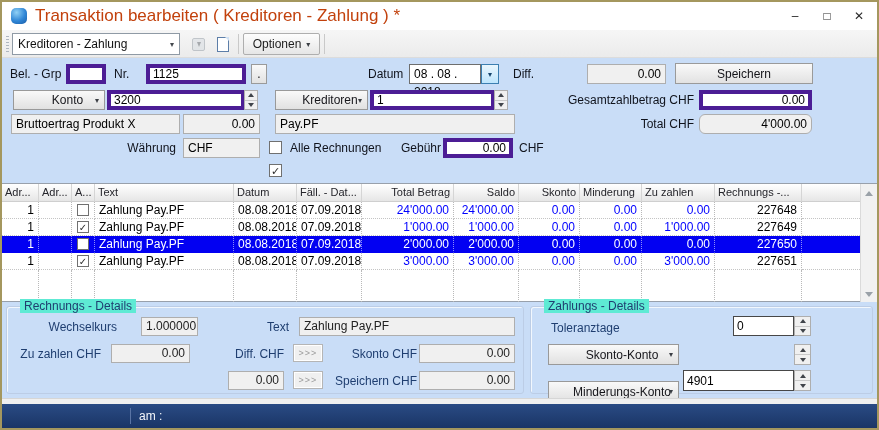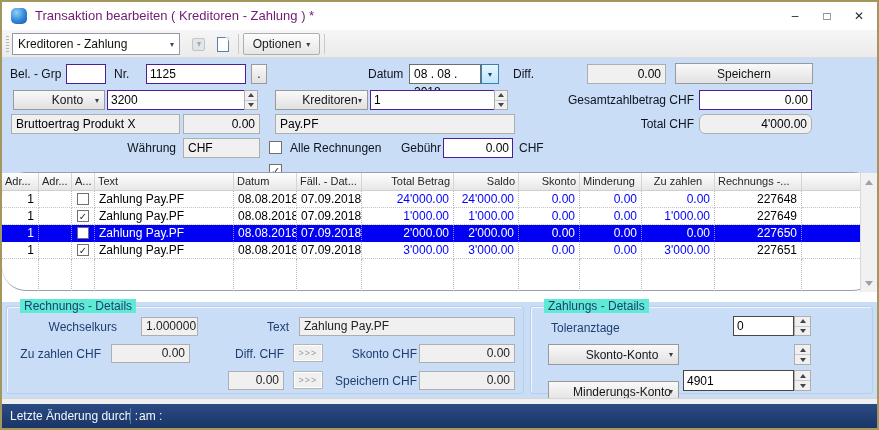--- a/index.html
+++ b/index.html
@@ -2,60 +2,60 @@
 <html><head>
 <meta charset="utf-8">
 <style>
 *{margin:0;padding:0;box-sizing:border-box;font-family:"Liberation Sans",sans-serif;}
 html,body{width:879px;height:430px;background:#fff;overflow:hidden;}
 .window{position:relative;width:879px;height:430px;border:2px solid #a4975e;background:#fff;overflow:hidden;}
 
 .titlebar{position:absolute;left:0;top:0;width:875px;height:28px;background:#fff;}
 .app-icon{position:absolute;left:9px;top:6px;width:16px;height:16px;border-radius:5px;
   background:radial-gradient(circle at 35% 28%,#8fd0f5,#2f86d6 55%,#1a5ca6);}
-.title-text{position:absolute;left:33px;top:0;line-height:28px;font-size:13px;color:#701a75;white-space:nowrap;}
+.title-text{position:absolute;left:33px;top:0;line-height:28px;font-size:17px;color:#c2410c;white-space:nowrap;}
 .win-controls{position:absolute;right:2px;top:0;height:28px;display:flex;}
 .win-btn{width:32px;height:28px;display:flex;align-items:center;justify-content:center;font-size:12px;color:#2a2a2a;cursor:default;}
 
 .toolbar{position:absolute;left:0;top:28px;width:875px;height:28px;background:linear-gradient(#f6f6f6,#ebebeb);border-bottom:1px solid #dcdcdc;}
 .grip{position:absolute;left:4px;top:6px;width:3px;height:16px;background:repeating-linear-gradient(to bottom,#aeb6c0 0 1px,transparent 1px 3px);}
 .combo{position:absolute;left:10px;top:3px;width:168px;height:22px;background:#fff;border:1px solid #8f9aa5;display:flex;align-items:center;padding:0 5px;font-size:12px;color:#111;}
 .combo .arr{margin-left:auto;font-size:8px;color:#44484e;}
 .tool-btn{position:absolute;top:3px;width:23px;height:22px;display:flex;align-items:center;justify-content:center;border-radius:2px;}
 .icon-post{width:13px;height:13px;border:1px solid #9aa2aa;background:#d8dde2;position:relative;opacity:.55;border-radius:2px;}
 .icon-post:after{content:"";position:absolute;left:3.5px;top:3px;border-left:2.5px solid transparent;border-right:2.5px solid transparent;border-top:5px solid #6a7076;}
 .icon-doc{width:12px;height:15px;background:#fff;border:1px solid #5d7ea8;position:relative;}
 .icon-doc:after{content:"";position:absolute;right:-1px;top:-1px;border-left:4px solid transparent;border-top:4px solid #cfe0f2;}
 .tb-sep{position:absolute;top:4px;width:1px;height:20px;background:#c9c9c9;}
 .opt-btn{position:absolute;left:241px;top:3px;width:77px;height:22px;border:1px solid #aeaeae;border-radius:2px;
   background:linear-gradient(#fdfdfd,#e6e6e6);display:flex;align-items:center;justify-content:center;font-size:12px;color:#1d1d1d;gap:5px;}
 .opt-btn .arr{font-size:8px;color:#3a3e44;}
 
 .form{position:absolute;left:0;top:56px;width:875px;height:125px;background:#c9ddf7;}
 .lbl{position:absolute;height:20px;line-height:20px;font-size:12px;color:#10131c;white-space:nowrap;}
-.inp{position:absolute;height:20px;border:1px solid #4c1d95;background:#fff;font-size:12px;padding:0 3px;color:#000;}
+.inp{position:absolute;height:20px;border:4px solid #4c1d95;background:#fff;font-size:12px;padding:0 3px;color:#000;}
 .inp.num{text-align:right;}
 .ro{position:absolute;height:20px;line-height:18px;border:1px solid #aeaeae;background:#f0f0f0;font-size:12px;padding:0 4px;color:#000;white-space:nowrap;overflow:hidden;}
 .ro.num{text-align:right;}
 .drop-btn{position:absolute;height:20px;border:1px solid #999;background:linear-gradient(#f9f9f9,#e1e1e1);
   display:flex;align-items:center;justify-content:center;font-size:12px;color:#15151a;padding-left:17px;}
 .drop-btn .arr{position:absolute;right:5px;font-size:8px;color:#3a3e44;}
 .push-btn{position:absolute;border:1px solid #9a9a9a;background:linear-gradient(#f9f9f9,#e2e2e2);
   display:flex;align-items:center;justify-content:center;font-size:12px;color:#15151a;}
 .spin{position:absolute;width:14px;height:20px;border:1px solid #aeaeae;background:#f0f0f0;display:flex;flex-direction:column;}
 .spin i{flex:1;display:flex;align-items:center;justify-content:center;}
 .spin i:first-child{border-bottom:1px solid #c9c9c9;}
 .tri-up{border-left:3px solid transparent;border-right:3px solid transparent;border-bottom:4px solid #40444a;}
 .tri-dn{border-left:3px solid transparent;border-right:3px solid transparent;border-top:4px solid #40444a;}
 .date-field{position:absolute;height:20px;border:1px solid #6e6e6e;background:#fff;font-size:12px;line-height:18px;padding:0 4px;color:#000;}
 .date-drop{position:absolute;height:20px;width:18px;border:1px solid #3c7fb1;background:linear-gradient(#eaf6fd,#bee6fd);
   display:flex;align-items:center;justify-content:center;font-size:8px;color:#17466e;}
 .cb{position:absolute;width:13px;height:13px;background:#fff;border:1px solid #707070;font-size:11px;line-height:12px;text-align:center;color:#2d2d2d;}
 
-.grid{position:absolute;left:0;top:170px;width:875px;height:119px;background:#fff;border-top:1px solid #98a0ab;border-bottom:1px solid #98a0ab;border-radius:24px;}
+.grid{position:absolute;left:0;top:181px;width:875px;height:119px;background:#fff;border-top:1px solid #98a0ab;border-bottom:1px solid #98a0ab;}
 .thead{position:absolute;left:0;top:0;width:858px;height:18px;display:flex;background:linear-gradient(#ffffff,#e6e6e6);border-bottom:1px solid #cfcfcf;}
 .th{height:18px;line-height:17px;font-size:11px;color:#25252b;padding:0 3px;border-right:1px solid #d5d5d5;overflow:hidden;white-space:nowrap;flex:none;}
 .th.fill{flex:1;border-right:none;}
 .tbody{position:absolute;left:0;top:18px;width:858px;}
 .tr{display:flex;height:17px;}
 .td{height:17px;line-height:16px;font-size:12px;color:#000;padding:0 4px;border-right:1px dotted #b9b9b9;border-bottom:1px dotted #c4c4c4;overflow:hidden;white-space:nowrap;flex:none;}
 .td.fill{flex:1;border-right:none;}
 .td .cb{position:relative;display:inline-block;width:12px;height:12px;margin-top:2px;line-height:11px;font-size:10px;}
 .money{color:#0000ff;}
 .tr.selected{background:#0200f2;}
@@ -186,21 +186,21 @@
         <div class="th" style="width: 37px; text-align: left;">Adr...</div>
         <div class="th" style="width: 33px; text-align: left;">Adr...</div>
         <div class="th" style="width: 23px; text-align: left;">A...</div>
         <div class="th" style="width: 139px; text-align: left;">Text</div>
         <div class="th" style="width: 63px; text-align: left;">Datum</div>
         <div class="th" style="width: 65px; text-align: left;">Fäll. - Dat...</div>
         <div class="th" style="width: 92px; text-align: right;">Total Betrag</div>
         <div class="th" style="width: 65px; text-align: right;">Saldo</div>
         <div class="th" style="width: 61px; text-align: right;">Skonto</div>
         <div class="th" style="width: 62px; text-align: left;">Minderung</div>
-        <div class="th" style="width: 73px; text-align: center;">Zu zahlen</div>
+        <div class="th" style="width: 73px; text-align: left;">Zu zahlen</div>
         <div class="th" style="width: 87px; text-align: left;">Rechnungs -...</div>
         <div class="th fill"></div>
       </div>
     <div class="tbody">
         <div class="tr">
           <div class="td" style="width: 37px; text-align: right;">1</div>
           <div class="td" style="width: 33px; text-align: left;"></div>
           <div class="td" style="width: 23px; text-align: center;"><span class="cb"></span></div>
           <div class="td" style="width: 139px; text-align: left;">Zahlung Pay.PF</div>
           <div class="td" style="width: 63px; text-align: left;">08.08.2018</div>
@@ -343,17 +343,16 @@
           </i>
           <i>
             <span class="tri-dn"></span>
           </i>
         </div>
     </div>
   </div>
 
   <div class="status-strip"></div>
   <div class="statusbar">
-    <span class="st" style="left:8px;">Letzte Änderung durch :</span>
     <span class="st-sep"></span>
     <span class="st" style="left:137px;">am :</span>
   </div>
 </div>
 
 </body></html>

